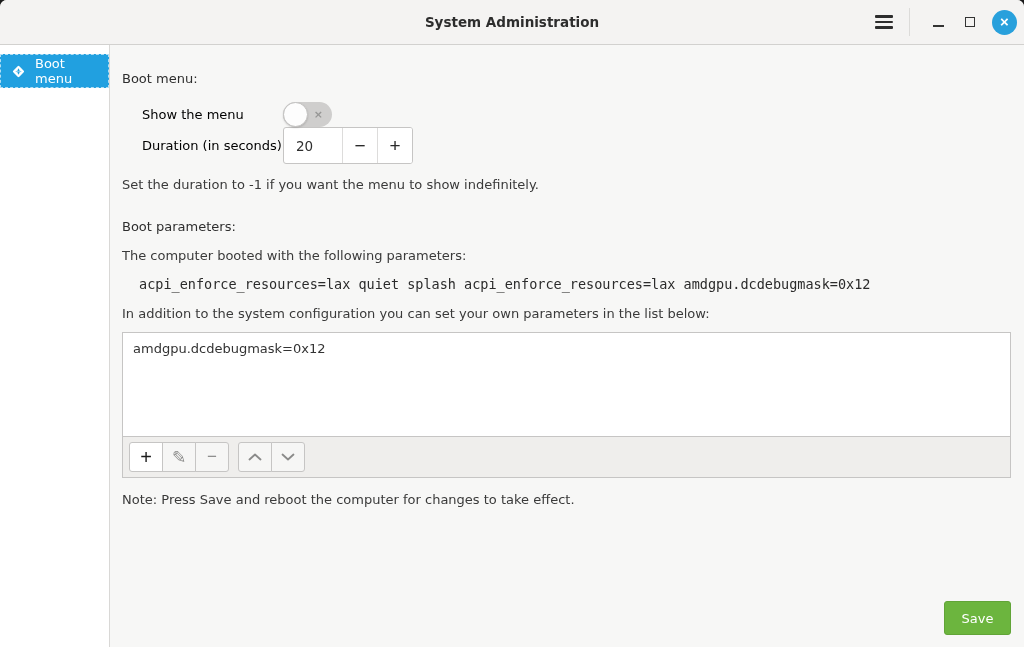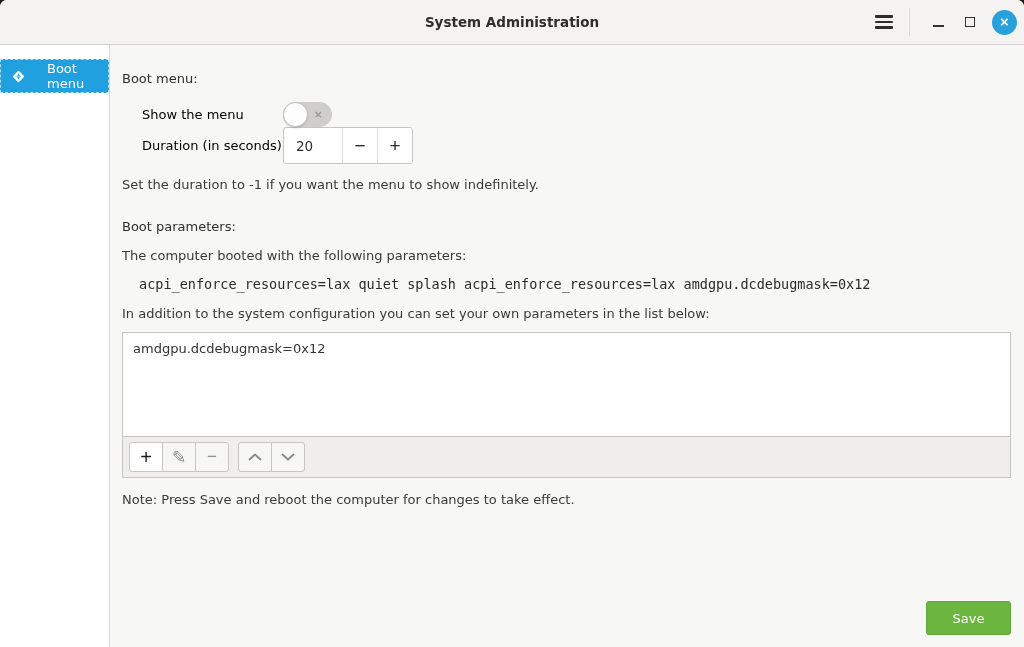--- a/index.html
+++ b/index.html
@@ -15,21 +15,21 @@
   .hamburger span{display:block;width:18px;height:2.5px;background:#2d2d2d;border-radius:1px;}
   .tb-sep{width:1px;height:28px;background:#dcdbd9;margin:0 10px 0 2px;}
   .win-btn{width:28px;height:28px;display:flex;align-items:center;justify-content:center;border:none;background:transparent;cursor:pointer;margin-left:4px;}
   .min-glyph{display:block;width:11px;height:2px;background:#333;margin-top:8px;}
   .max-glyph{display:block;width:10px;height:10px;border:1.5px solid #333;box-sizing:border-box;background:transparent;}
   .close-btn{width:25px;height:25px;border-radius:50%;border:none;display:flex;align-items:center;justify-content:center;cursor:pointer;margin-left:8px;color:#fff;font-size:15px;font-weight:bold;line-height:1;padding:0 0 1px 0;}
 
   
   .app-body{flex:1;display:flex;min-height:0;}
   .sidebar{width:110px;flex:0 0 110px;background:#ffffff;border-right:1px solid #d9d8d6;box-sizing:border-box;}
-  .sidebar-item{margin-top:14px;height:34px;display:flex;align-items:center;gap:20px;padding:0 9px;box-sizing:border-box;font-size:13px;cursor:pointer;color:#444;}
+  .sidebar-item{margin-top:9px;height:34px;display:flex;align-items:center;gap:8px;padding:0 9px;box-sizing:border-box;font-size:13px;cursor:pointer;color:#444;}
   .sidebar-item.selected{background:#21a0e0;color:#fff;border:1px dashed rgba(255,255,255,0.65);}
   .sidebar-item .icon{width:17px;height:17px;display:flex;align-items:center;justify-content:center;flex:0 0 17px;}
 
   .main{flex:1;position:relative;padding:0 13px 0 12px;background:#f7f7f6;box-sizing:border-box;overflow:hidden;}
 
   .section-title{margin-top:26px;font-size:13px;font-weight:normal;color:#2e2e2e;}
   .section-title.second{margin-top:27px;}
 
   .form-row{display:flex;align-items:center;padding-left:20px;}
   .row-show{margin-top:15px;height:26px;}
@@ -57,21 +57,21 @@
   .list-toolbar{height:41px;background:#efeeec;border:1px solid #c6c5c4;border-top:none;box-sizing:border-box;display:flex;align-items:center;padding:0 6px;gap:9px;}
   .btn-group{display:flex;}
   .tb-btn{width:34px;height:30px;border:1px solid #c6c5c4;background:#f6f6f5;display:flex;align-items:center;justify-content:center;cursor:pointer;padding:0;margin-left:-1px;font-size:17px;color:#8a8a89;}
   .btn-group .tb-btn:first-child{margin-left:0;border-radius:3px 0 0 3px;}
   .btn-group .tb-btn:last-child{border-radius:0 3px 3px 0;}
   .tb-btn.enabled{background:#ffffff;color:#1a1a1a;font-size:20px;}
   .tb-btn svg{display:block;}
 
   .note{margin-top:14px;font-size:13px;color:#3a3a3a;}
 
-  .save-btn{position:absolute;right:13px;bottom:12px;width:85px;height:34px;background:#6cb53e;border:1px solid #61a437;border-radius:3px;color:#fff;font-size:13px;font-family:"DejaVu Sans",sans-serif;cursor:pointer;}
+  .save-btn{position:absolute;right:13px;bottom:12px;width:67px;height:34px;background:#6cb53e;border:1px solid #61a437;border-radius:3px;color:#fff;font-size:13px;font-family:"DejaVu Sans",sans-serif;cursor:pointer;}
 </style>
 </head>
 <body>
 
 <div class="window">
 
   <div class="titlebar">
     <div class="title">System Administration</div>
     <div class="titlebar-right">
       <button class="menu-btn">

